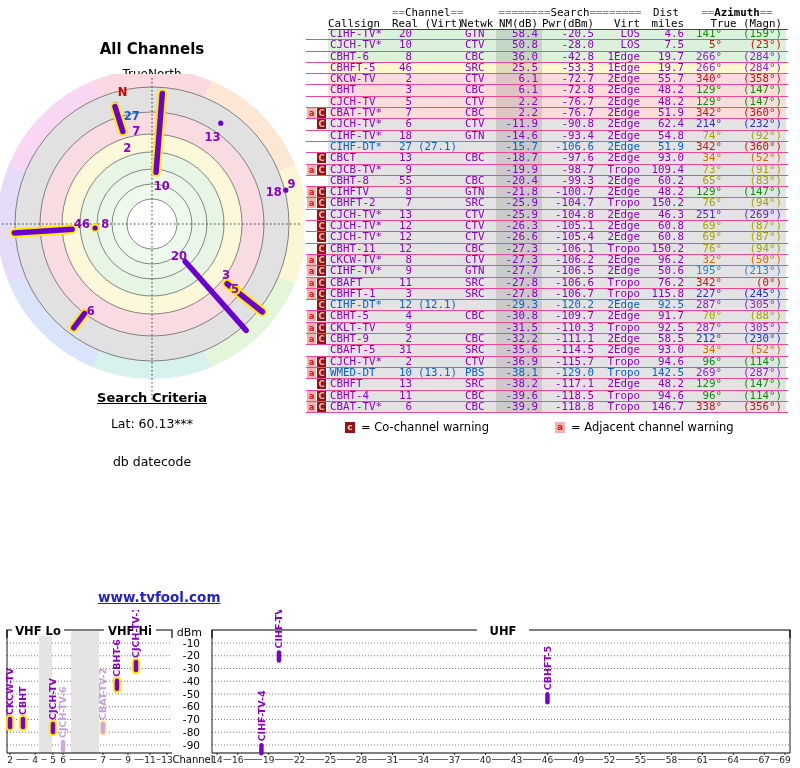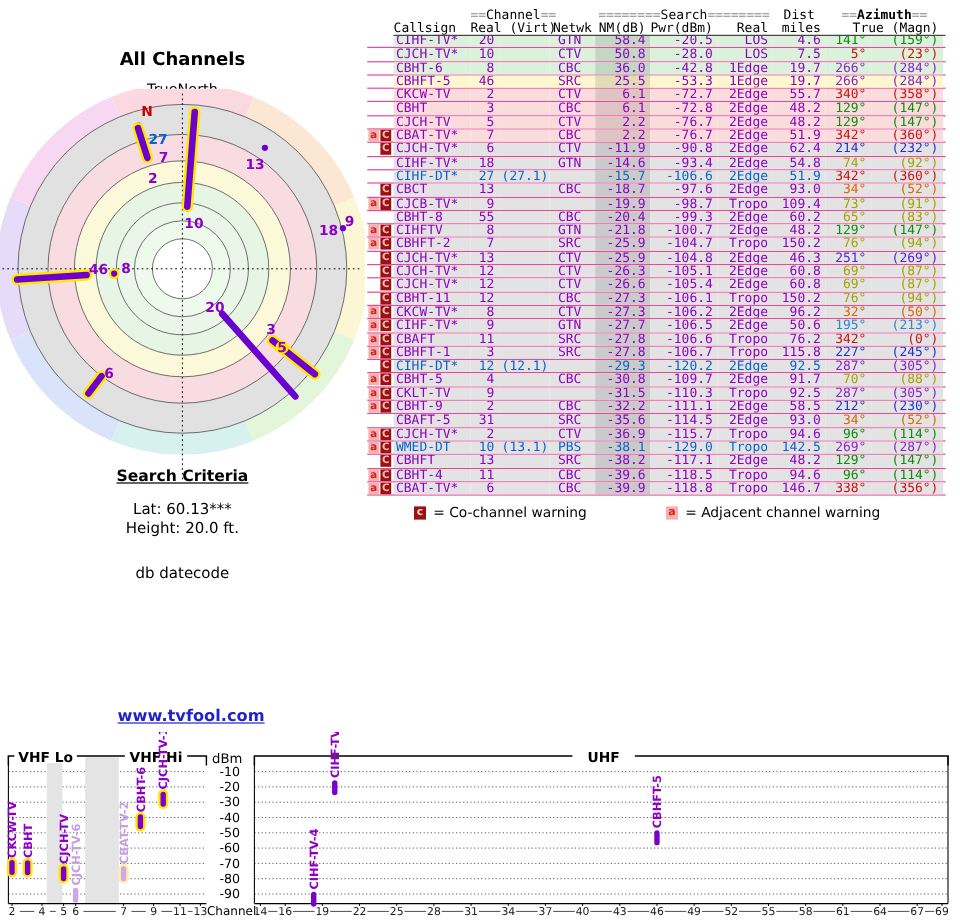--- a/index.html
+++ b/index.html
@@ -99,21 +99,20 @@
     <text x="179.08167604184217" y="185.9385979521282" text-anchor="middle" font-size="11.5" font-weight="bold" fill="#8d00c4">20</text>
     <text x="225.954831176784" y="204.72369638112337" text-anchor="middle" font-size="11.5" font-weight="bold" fill="#8d00c4">3</text>
     <circle cx="235.09515194506469" cy="215.48692429168455" r="5.5" fill="#ffe800"></circle>
     <text x="235.09515194506469" y="218.98692429168455" text-anchor="middle" font-size="11.5" font-weight="bold" fill="#8d00c4">5</text>
     <text x="90.80748229496646" y="241.4082916201761" text-anchor="middle" font-size="11.5" font-weight="bold" fill="#8d00c4">6</text>
   </svg>
 
 <div class="abs" id="search">
   <div class="head">Search Criteria</div>
   <div>Lat: 60.13***</div>
-  <div>Height: 20.0 ft.</div>
   <div class="gap"></div>
   <div>db datecode</div>
 </div>
 
 <a class="abs" id="tvfool-link" href="#">www.tvfool.com</a>
 
 <div class="abs" id="tvtable">
   <div class="hrow">
     <span></span><span></span>
     <span class="hd-center" style="grid-column:3/5"><i class="deco" style="font-style:normal">==</i><b style="font-weight:normal;color:#000">Channel</b><i class="deco" style="font-style:normal">==</i></span>
@@ -122,21 +121,21 @@
     <span class="hd-center" style="grid-column:9/10">Dist</span>
     <span class="hd-center" style="grid-column:10/12"><i class="deco" style="font-style:normal">==</i><b style="font-weight:bold;color:#000">Azimuth</b><i class="deco" style="font-style:normal">==</i></span>
   </div>
   <div class="hrow">
     <span></span>
     <span>Callsign</span>
     <span class="hd-right" style="grid-column:3/5">Real (Virt)</span>
     <span class="hd-center" style="grid-column:5/6">Netwk</span>
     <span class="hd-right">NM(dB)</span>
     <span class="hd-right">Pwr(dBm)</span>
-    <span class="hd-right">Real</span>
+    <span class="hd-right">Virt</span>
     <span class="hd-right">miles</span>
     <span class="hd-right" style="grid-column:10/12">True (Magn)</span>
   </div>
   <div id="table-rows">
       <div class="trow" style="--bg: #dcf1dc;"><span class="badge"></span><span class="c-cs" style="color: rgb(141, 0, 196);">CIHF-TV*</span><span class="r" style="color: rgb(141, 0, 196);">20</span><span class="c-virt" style="color: rgb(141, 0, 196);"></span><span class="c-net" style="color: rgb(141, 0, 196);">GTN</span><span class="r c-nm" style="color: rgb(141, 0, 196);">58.4</span><span class="r" style="color: rgb(141, 0, 196);">-20.5</span><span class="r" style="color: rgb(141, 0, 196);">LOS</span><span class="r" style="color: rgb(141, 0, 196);">4.6</span><span class="r" style="color: rgb(10, 143, 10);">141°</span><span class="r" style="color: rgb(10, 143, 10);">(159°)</span></div>
       <div class="trow" style="--bg: #dcf1dc;"><span class="badge"></span><span class="c-cs" style="color: rgb(141, 0, 196);">CJCH-TV*</span><span class="r" style="color: rgb(141, 0, 196);">10</span><span class="c-virt" style="color: rgb(141, 0, 196);"></span><span class="c-net" style="color: rgb(141, 0, 196);">CTV</span><span class="r c-nm" style="color: rgb(141, 0, 196);">50.8</span><span class="r" style="color: rgb(141, 0, 196);">-28.0</span><span class="r" style="color: rgb(141, 0, 196);">LOS</span><span class="r" style="color: rgb(141, 0, 196);">7.5</span><span class="r" style="color: rgb(204, 17, 17);">5°</span><span class="r" style="color: rgb(204, 17, 17);">(23°)</span></div>
       <div class="trow" style="--bg: #dcf1dc;"><span class="badge"></span><span class="c-cs" style="color: rgb(141, 0, 196);">CBHT-6</span><span class="r" style="color: rgb(141, 0, 196);">8</span><span class="c-virt" style="color: rgb(141, 0, 196);"></span><span class="c-net" style="color: rgb(141, 0, 196);">CBC</span><span class="r c-nm" style="color: rgb(141, 0, 196);">36.0</span><span class="r" style="color: rgb(141, 0, 196);">-42.8</span><span class="r" style="color: rgb(141, 0, 196);">1Edge</span><span class="r" style="color: rgb(141, 0, 196);">19.7</span><span class="r" style="color: rgb(141, 34, 204);">266°</span><span class="r" style="color: rgb(141, 34, 204);">(284°)</span></div>
       <div class="trow" style="--bg: #fcf7cf;"><span class="badge"></span><span class="c-cs" style="color: rgb(141, 0, 196);">CBHFT-5</span><span class="r" style="color: rgb(141, 0, 196);">46</span><span class="c-virt" style="color: rgb(141, 0, 196);"></span><span class="c-net" style="color: rgb(141, 0, 196);">SRC</span><span class="r c-nm" style="color: rgb(141, 0, 196);">25.5</span><span class="r" style="color: rgb(141, 0, 196);">-53.3</span><span class="r" style="color: rgb(141, 0, 196);">1Edge</span><span class="r" style="color: rgb(141, 0, 196);">19.7</span><span class="r" style="color: rgb(141, 34, 204);">266°</span><span class="r" style="color: rgb(141, 34, 204);">(284°)</span></div>
       <div class="trow" style="--bg: #fbdcdc;"><span class="badge"></span><span class="c-cs" style="color: rgb(141, 0, 196);">CKCW-TV</span><span class="r" style="color: rgb(141, 0, 196);">2</span><span class="c-virt" style="color: rgb(141, 0, 196);"></span><span class="c-net" style="color: rgb(141, 0, 196);">CTV</span><span class="r c-nm" style="color: rgb(141, 0, 196);">6.1</span><span class="r" style="color: rgb(141, 0, 196);">-72.7</span><span class="r" style="color: rgb(141, 0, 196);">2Edge</span><span class="r" style="color: rgb(141, 0, 196);">55.7</span><span class="r" style="color: rgb(204, 17, 17);">340°</span><span class="r" style="color: rgb(204, 17, 17);">(358°)</span></div>
       <div class="trow" style="--bg: #fbdcdc;"><span class="badge"></span><span class="c-cs" style="color: rgb(141, 0, 196);">CBHT</span><span class="r" style="color: rgb(141, 0, 196);">3</span><span class="c-virt" style="color: rgb(141, 0, 196);"></span><span class="c-net" style="color: rgb(141, 0, 196);">CBC</span><span class="r c-nm" style="color: rgb(141, 0, 196);">6.1</span><span class="r" style="color: rgb(141, 0, 196);">-72.8</span><span class="r" style="color: rgb(141, 0, 196);">2Edge</span><span class="r" style="color: rgb(141, 0, 196);">48.2</span><span class="r" style="color: rgb(10, 143, 10);">129°</span><span class="r" style="color: rgb(10, 143, 10);">(147°)</span></div>

